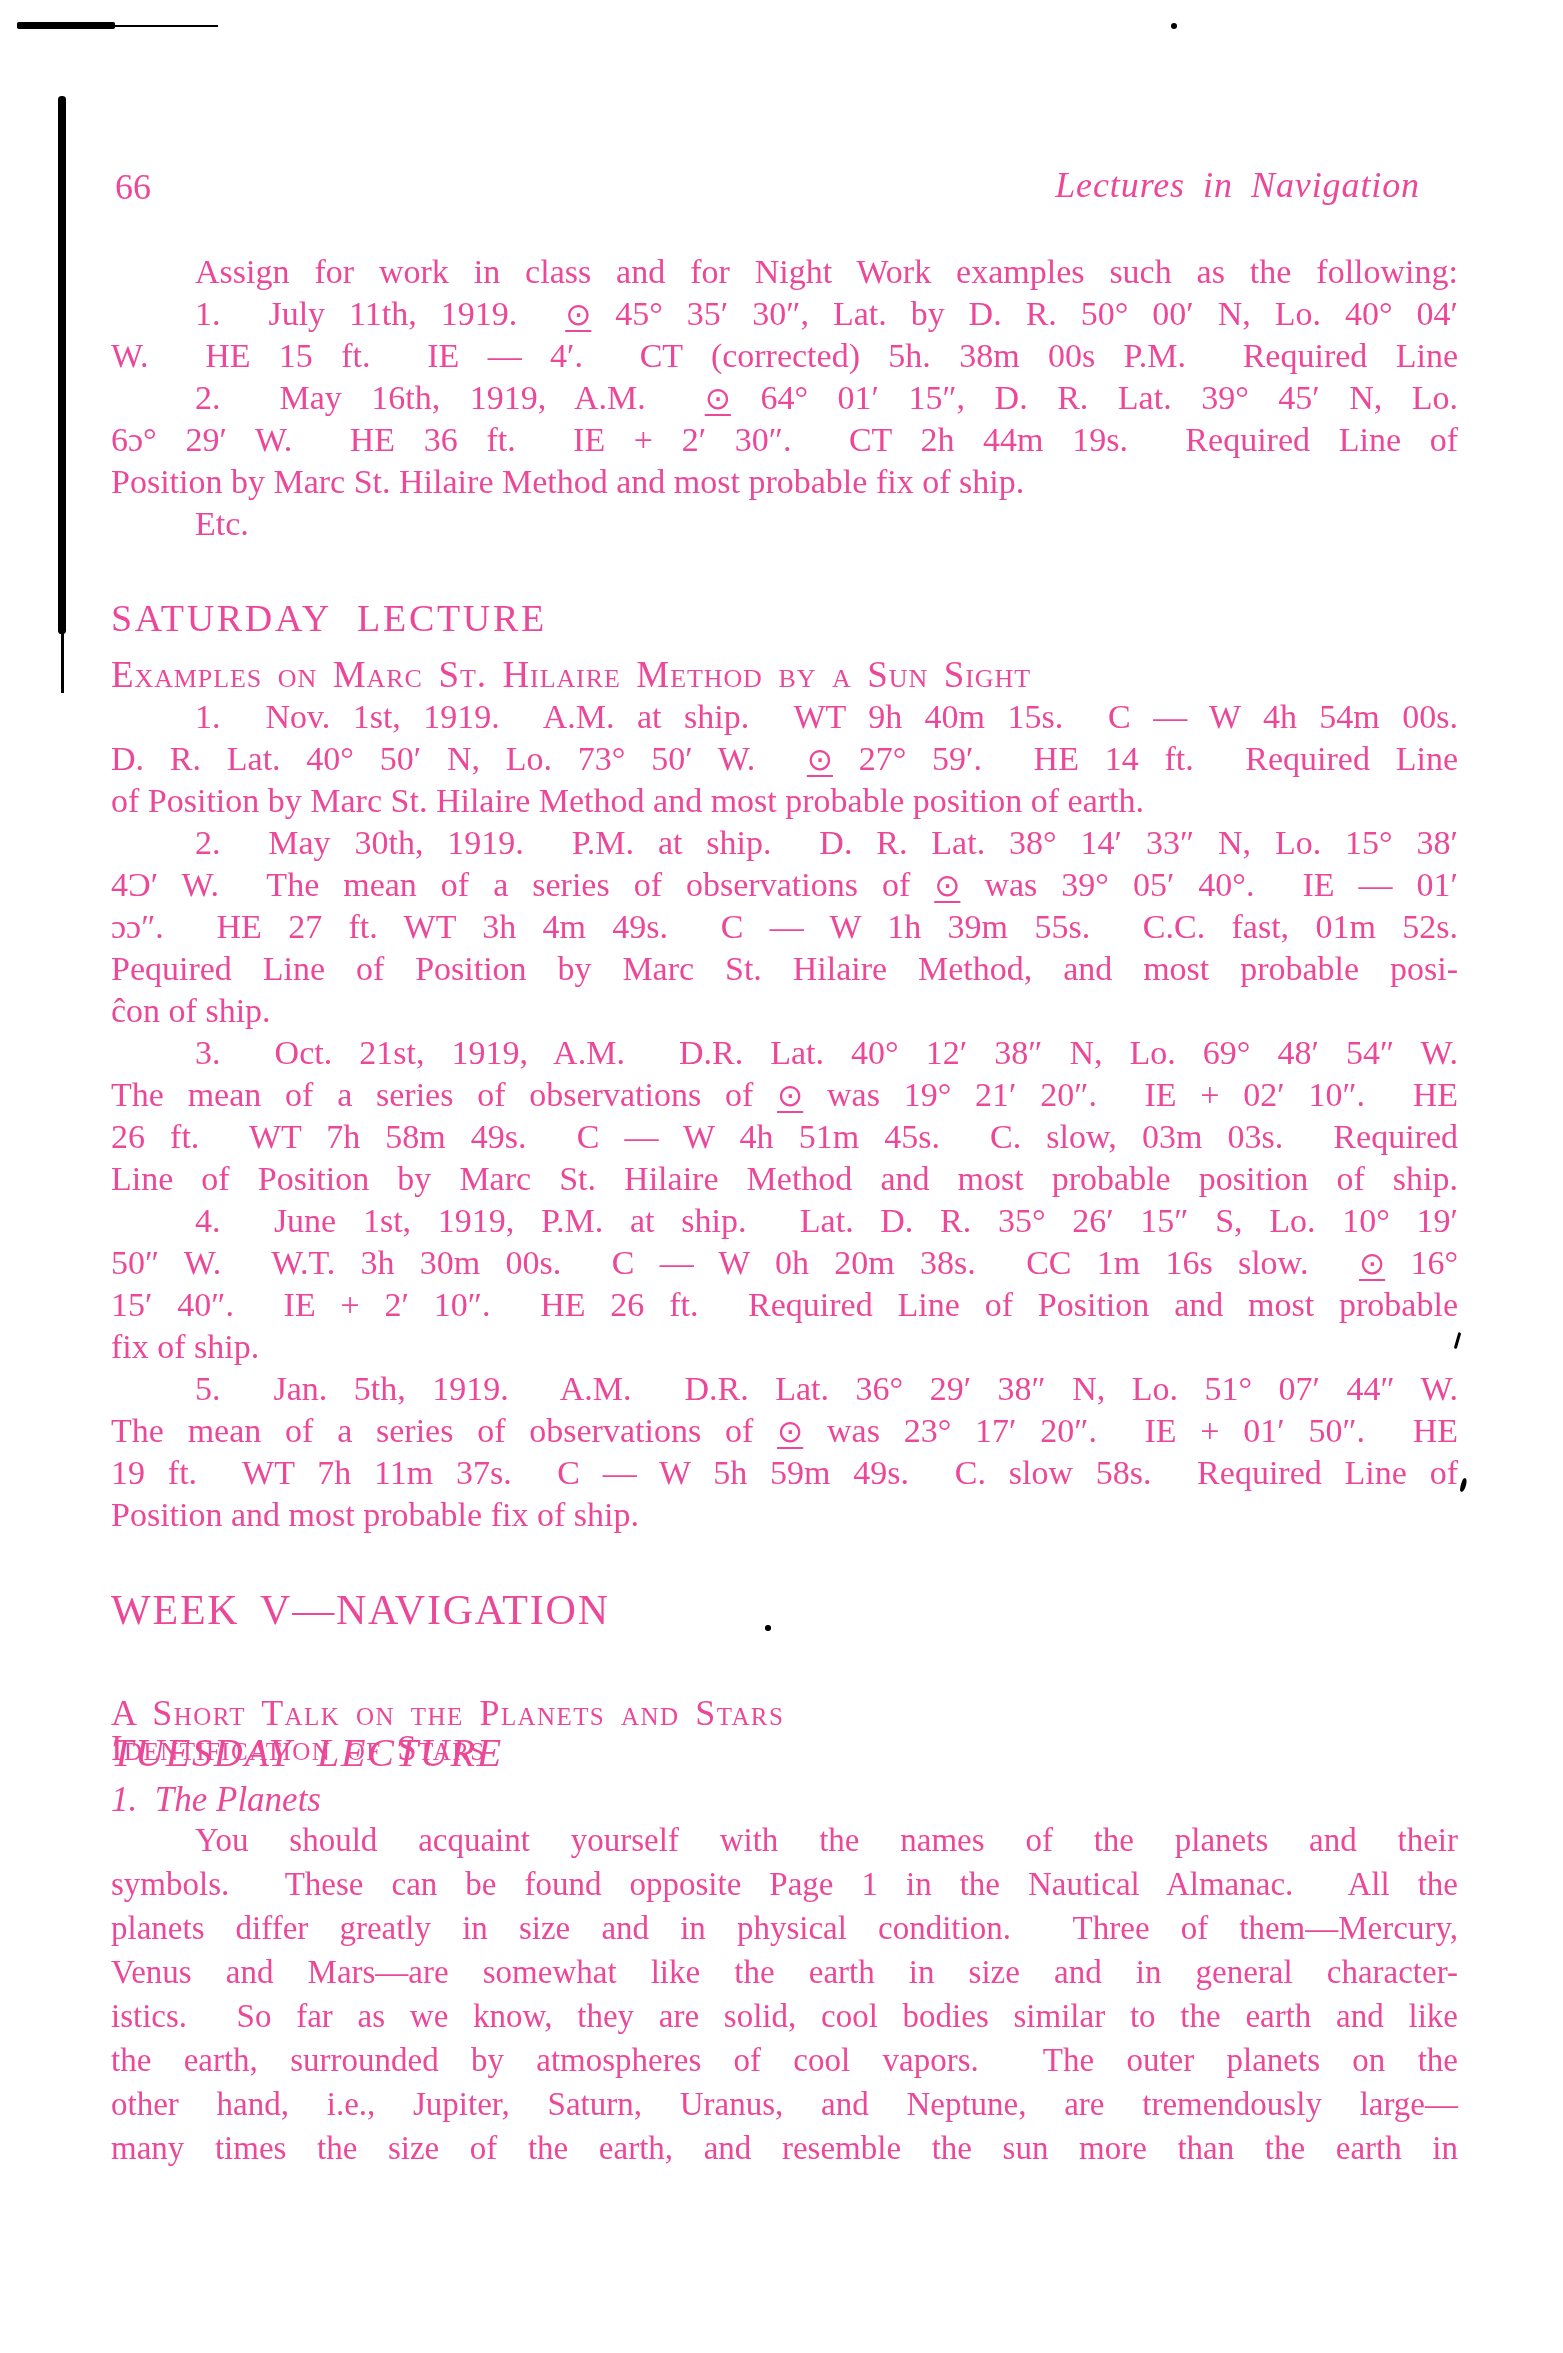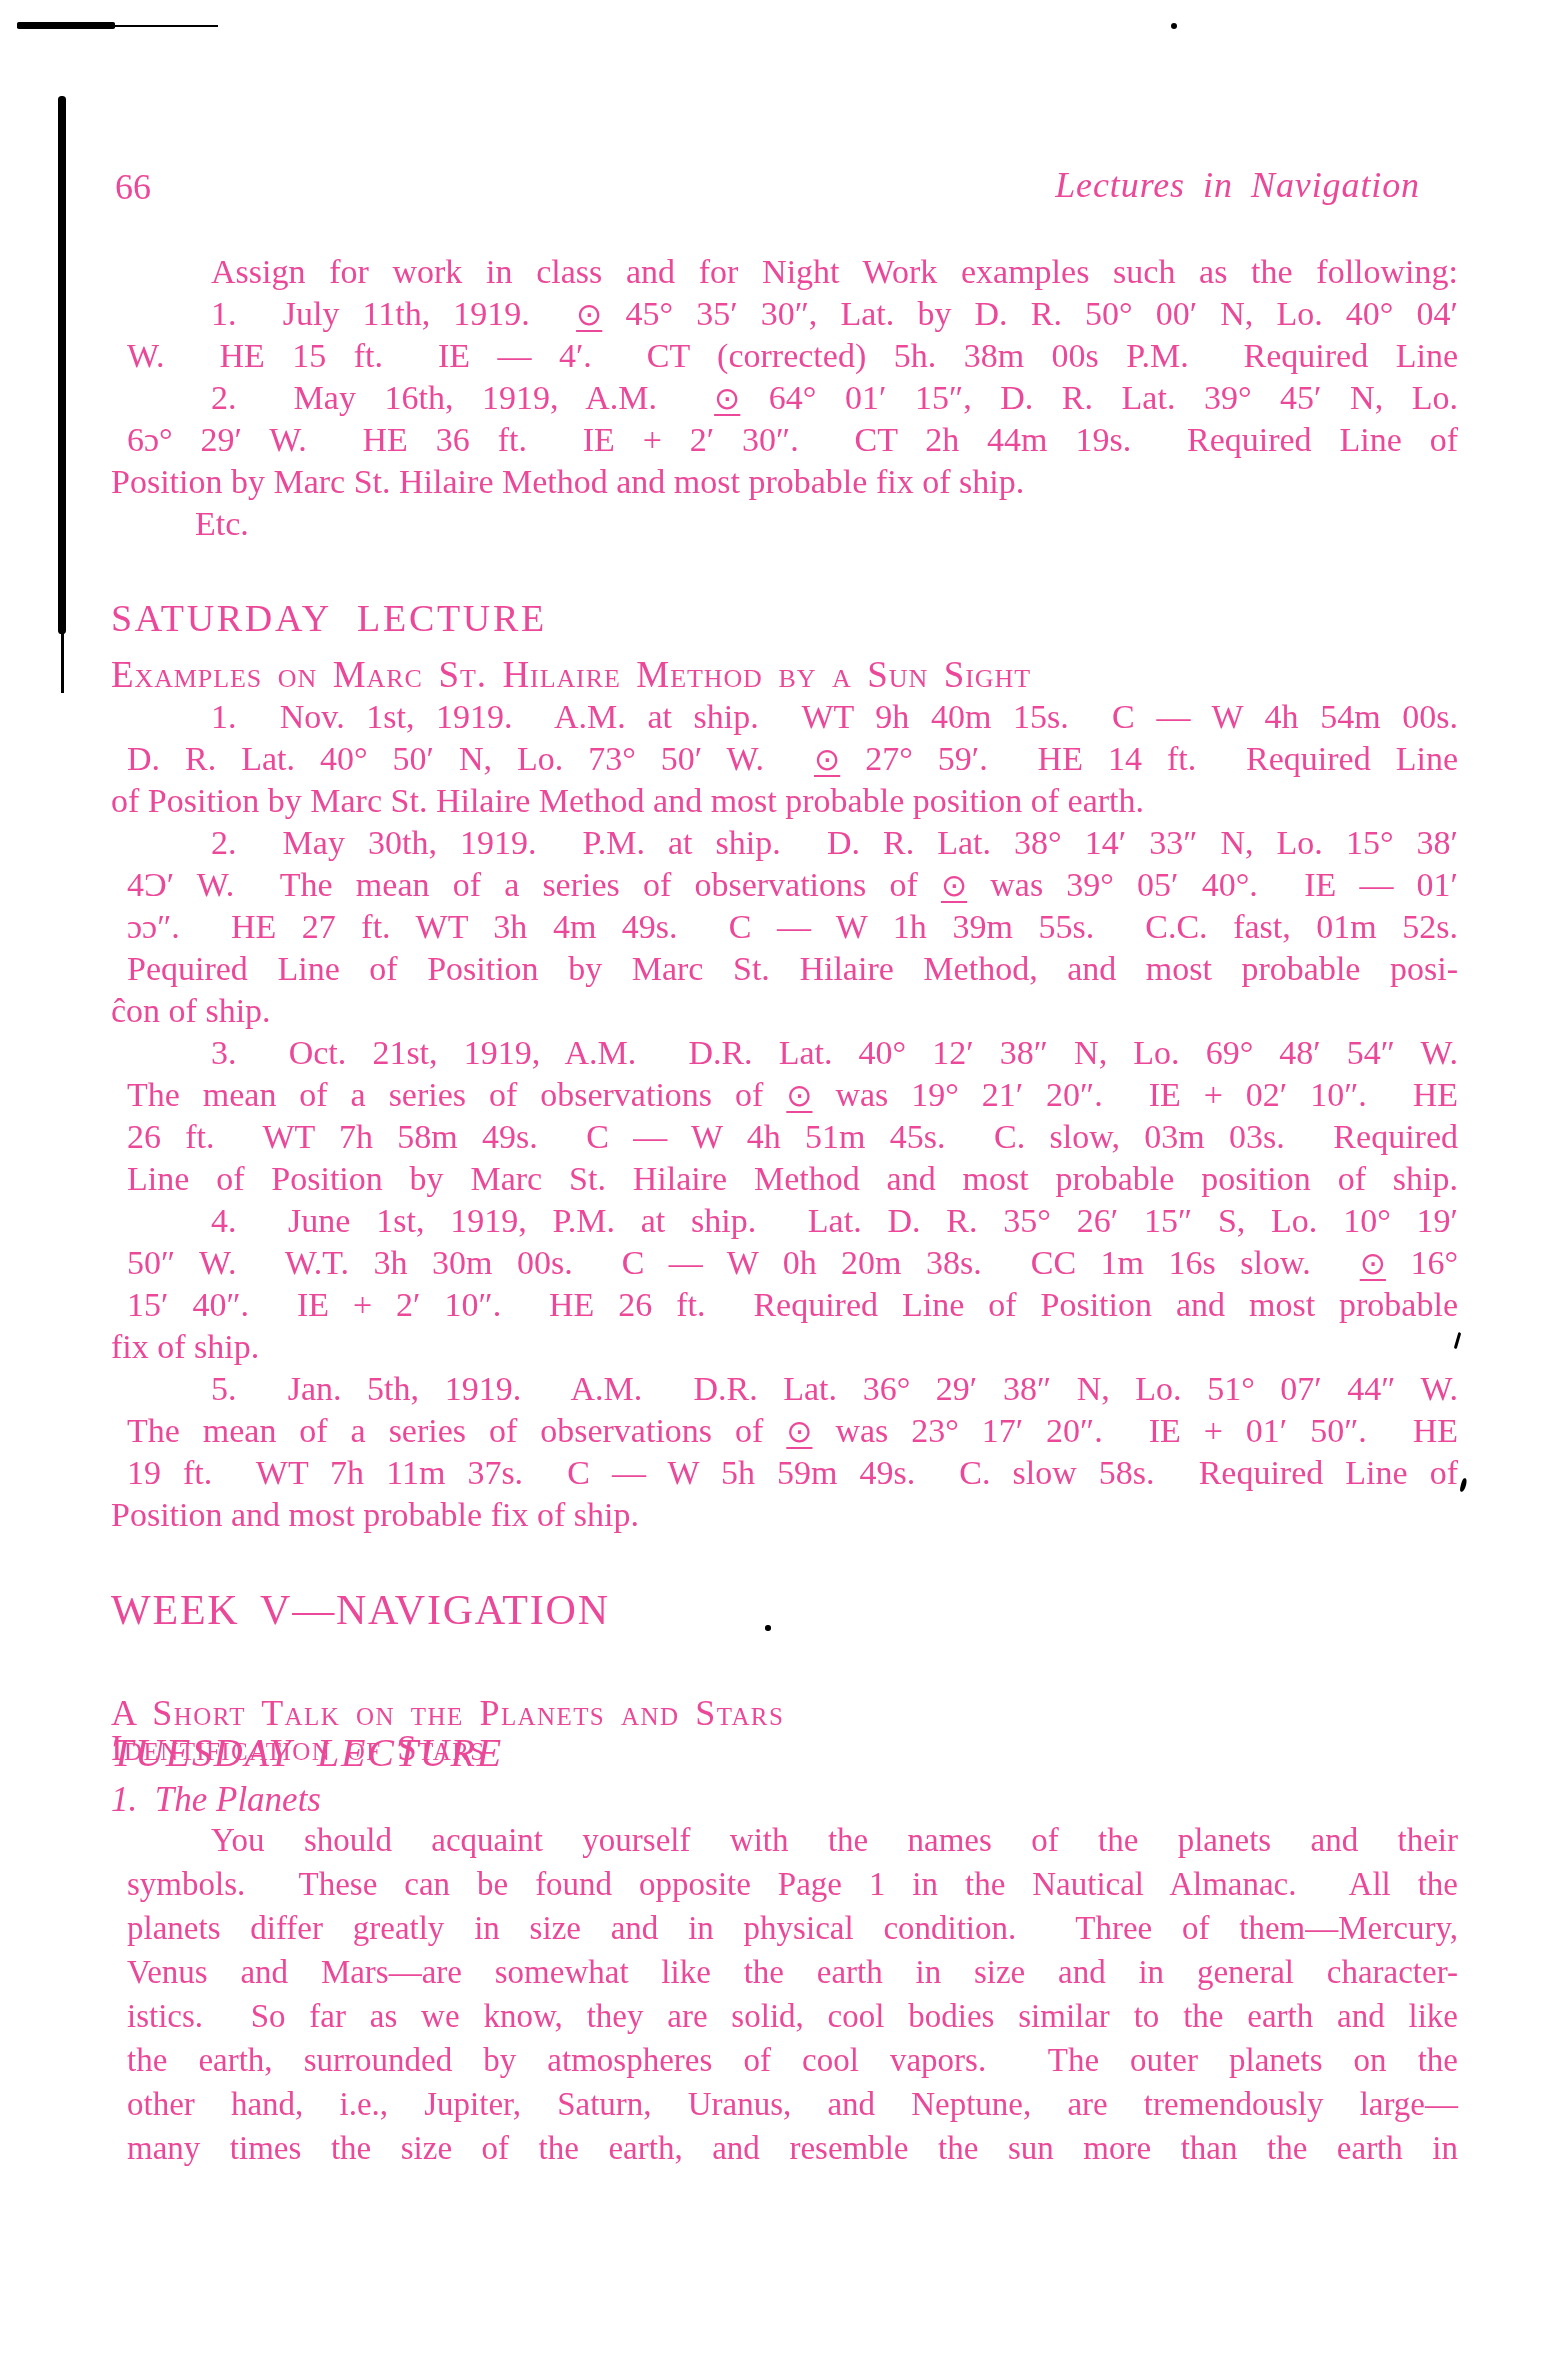--- a/index.html
+++ b/index.html
@@ -17,21 +17,21 @@
     position:absolute;left:111px;top:164px;width:1309px;
     text-align:right;font-style:italic;font-size:36px;
     letter-spacing:0.9px;word-spacing:8.2px;
   }
   
   .lines{position:absolute;left:111px;width:1347px;}
   #blockA{top:251px;font-size:34px;line-height:42px;}
   #blockB{top:696px;font-size:34px;line-height:42px;}
   #blockC{top:1818px;font-size:33px;line-height:44px;}
   .txt{text-align:justify;text-align-last:left;}
-  .txt.j{text-align-last:justify;margin-left:16px;}
+  .txt.j{text-align-last:justify;}
   .txt.ind{text-indent:84px;}
   .sun{
     font-family:"DejaVu Sans",sans-serif;font-size:0.92em;
     text-decoration:underline;text-underline-offset:4.5px;
     text-decoration-thickness:2.3px;
   }
   
   .h{position:absolute;left:111px;width:1347px;text-align:left;line-height:1.08;}
   #hSat{top:598px;font-size:38px;letter-spacing:2.7px;word-spacing:14.5px;}
   #hEx{top:655px;font-size:37px;font-variant:small-caps;letter-spacing:0.9px;word-spacing:5.5px;}

